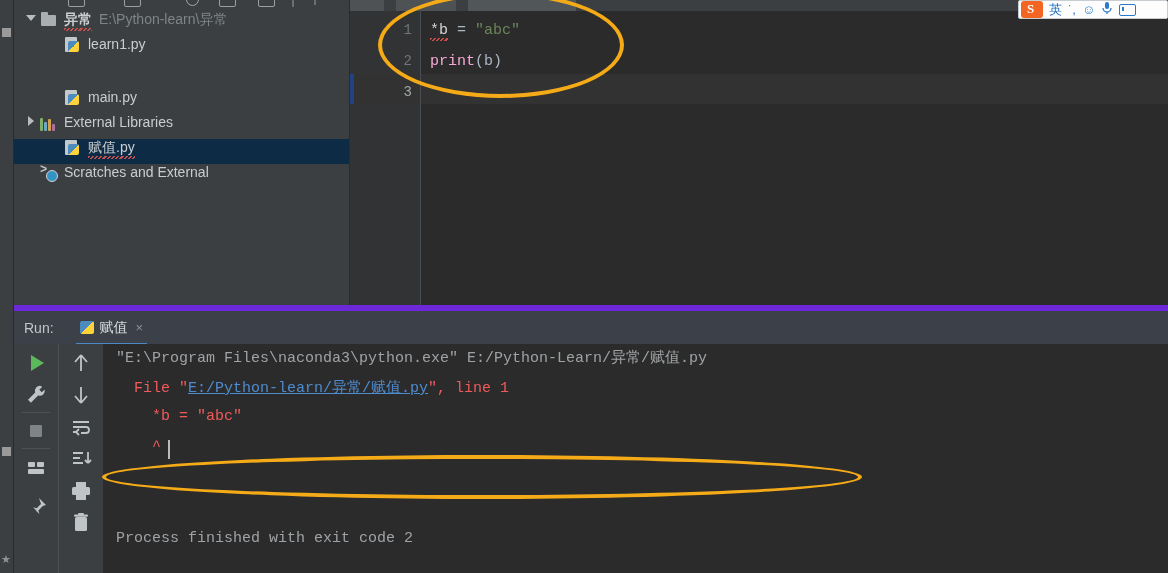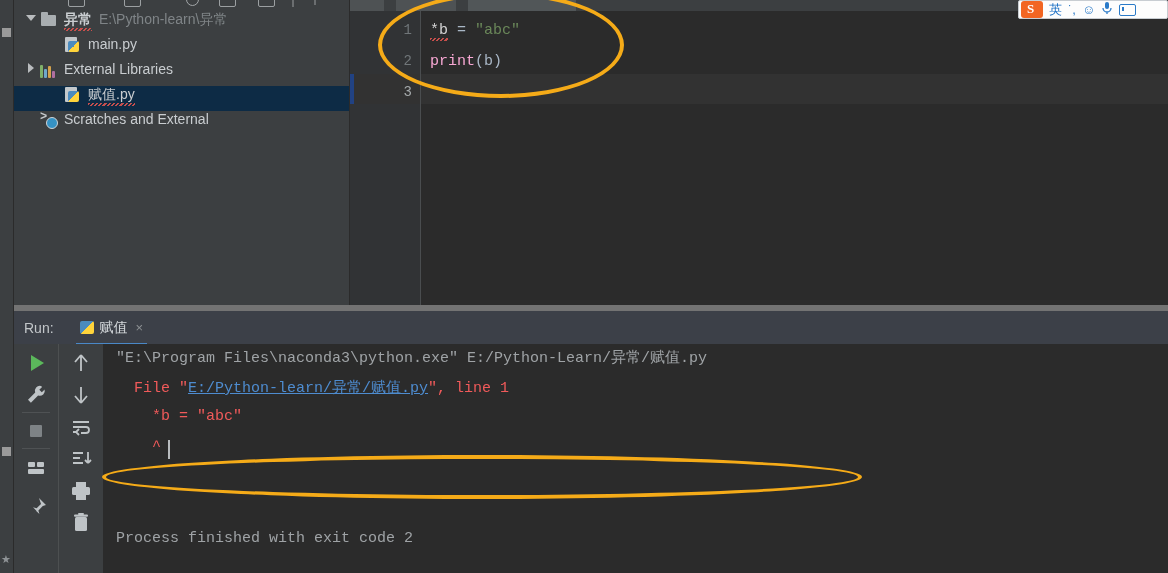--- a/index.html
+++ b/index.html
@@ -160,21 +160,21 @@
   }
   .tk-var { color:#d4d4d4; }
   .tk-op  { color:#a9b7c6; }
   .tk-str { color:#6a8759; }
   .tk-fn  { color:#f9a8d4; }
   .tk-paren { color:#a9b7c6; }
 
   
   .run-panel {
     position:absolute; left:14px; top:305px; width:1154px; height:268px;
-    background:#737373;
+    background:#6d28d9;
     text-decoration:underline;
   }
   .run-header {
     position:absolute; left:0; top:6px; width:1154px; height:33px;
     background:#3c4048; display:flex; align-items:center;
   }
   .run-label {
     margin-left:10px; font-size:14px; color:#c2c6c9;
   }
   .run-tab {
@@ -279,20 +279,25 @@
       <div class="tb-bar" style="left:300px;height:7px;"></div>
     </div>
     <div class="tree-list" id="tree-list">
         <div class="tnode" style="padding-left: 10px;">
           <span class="arrow down"></span>
           <span class="ic ic-folder"></span>
           <span class="label bold squiggle">异常</span>
           <span class="sub">E:\Python-learn\异常</span>
         </div>
         <div class="tnode" style="padding-left: 34px;">
+          <span class="arrow"></span>
+          <span class="ic ic-py"></span>
+          <span class="label">learn1.py</span>
+        </div>
+        <div class="tnode" style="padding-left: 34px; margin-top: 28px;">
           <span class="arrow"></span>
           <span class="ic ic-py"></span>
           <span class="label">main.py</span>
         </div>
         <div class="tnode" style="padding-left: 10px;">
           <span class="arrow right"></span>
           <span class="ic ic-lib">
             <i style="height: 13px; background: rgb(127, 176, 105);"></i>
             <i style="height: 9px; background: rgb(111, 168, 201);"></i>
             <i style="height: 12px; background: rgb(212, 162, 76);"></i>

